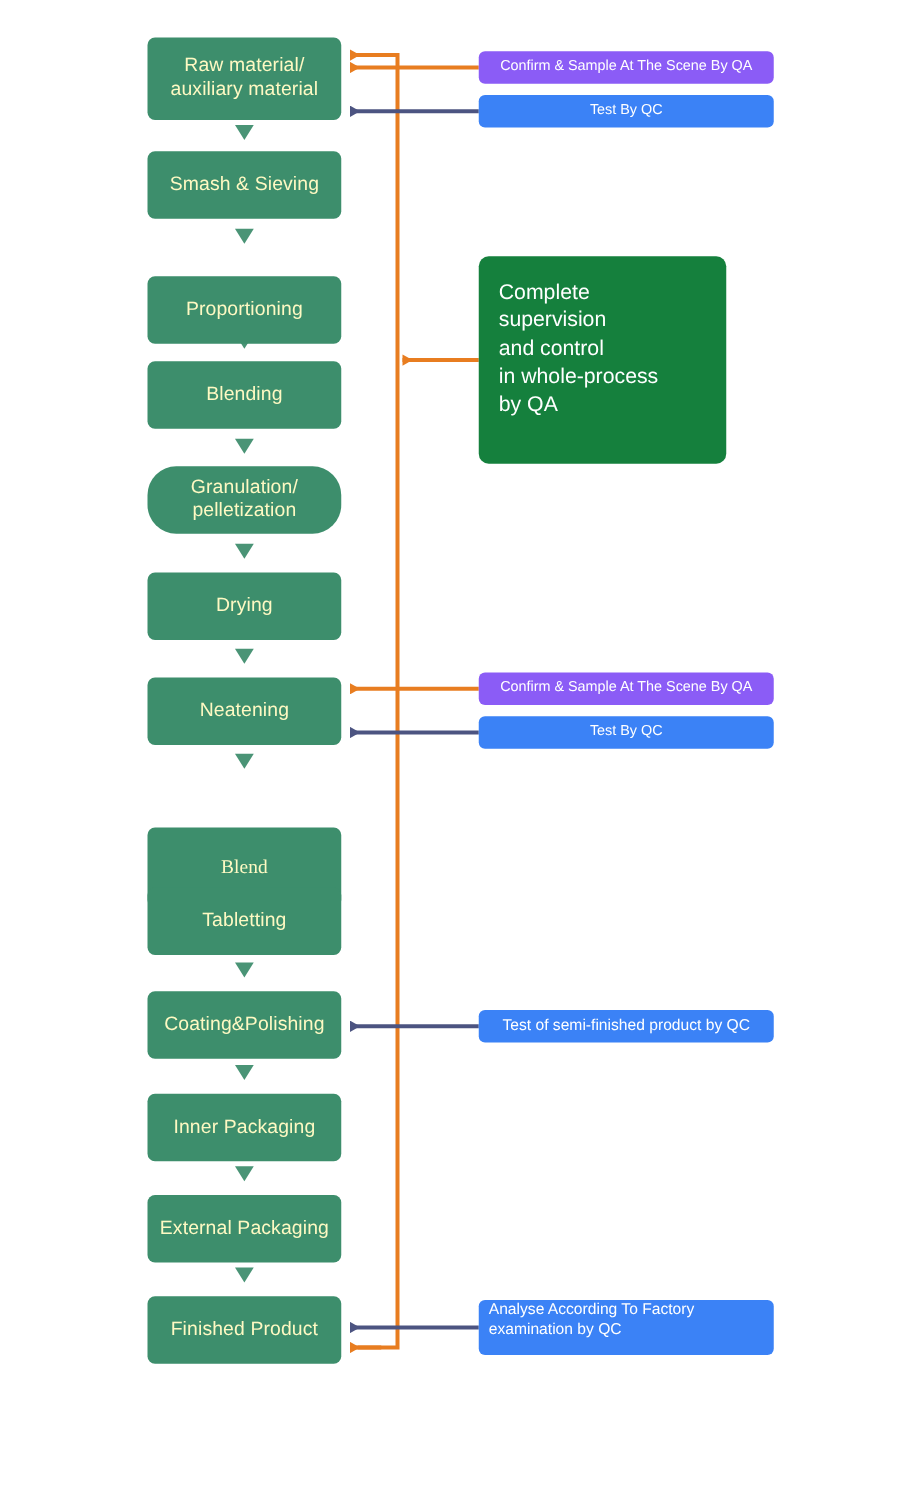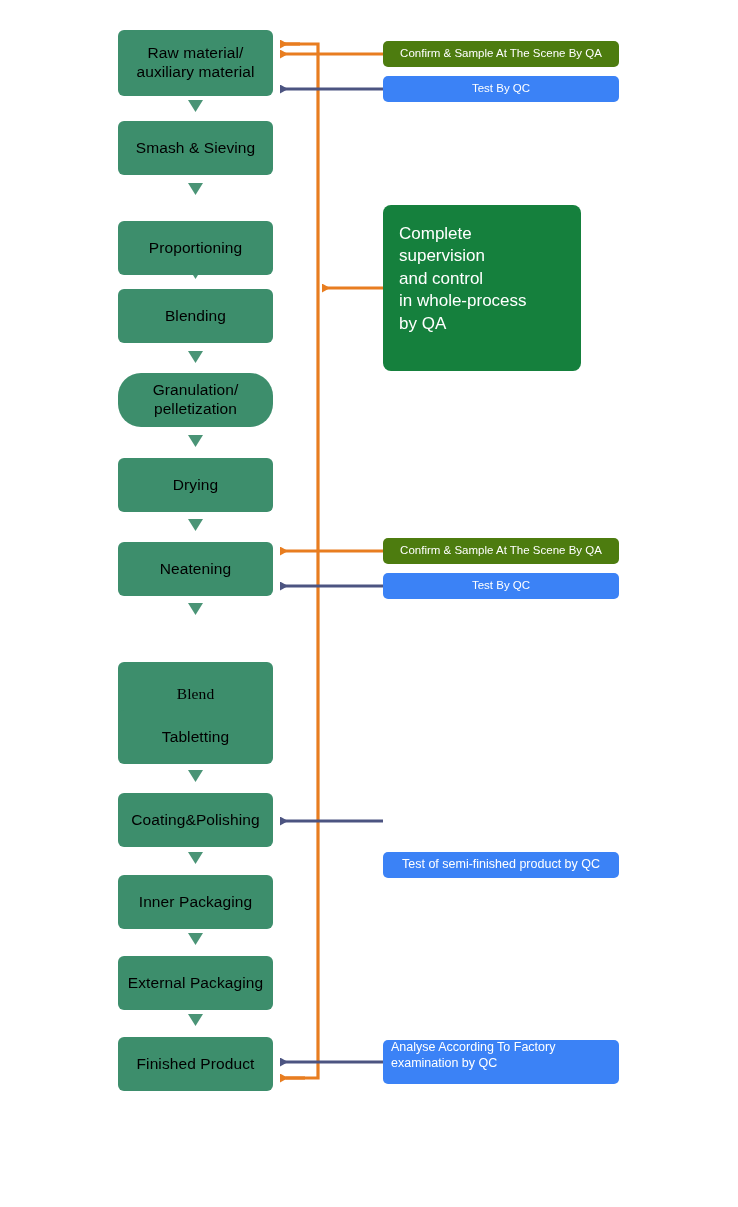--- a/index.html
+++ b/index.html
@@ -28,41 +28,41 @@
     height: 1207px;
     pointer-events: none;
   }
   
   .pbox {
     position: absolute;
     left: 118px;
     width: 155px;
     background: #3d8e6c;
     border-radius: 6px;
-    color: #000000;
+    color: #fef9c3;
     display: flex;
     align-items: center;
     justify-content: center;
     text-align: center;
     font-size: 15.5px;
     line-height: 1.22;
     letter-spacing: 0.1px;
     box-sizing: border-box;
     padding: 2px 4px;
   }
   
   .note {
     position: absolute;
     border-radius: 5px;
     color: #ffffff;
     box-sizing: border-box;
     display: flex;
     align-items: center;
   }
-  .note.orange { background: #4d7c0f; }
+  .note.orange { background: #8b5cf6; }
   .note.navy   { background: #3b82f6; }
   .note-center {
     justify-content: center;
     text-align: center;
   }
   .note-left {
     justify-content: flex-start;
     text-align: left;
   }
   .note-sm {
@@ -192,21 +192,21 @@
       </div>
       <div class="note navy note-center note-sm" style="left: 383px; top: 76px; width: 236px; height: 26px; padding: 0px 4px;">
         <span style="white-space: pre-line; width: 100%;">Test By QC</span>
       </div>
       <div class="note orange note-center note-sm" style="left: 383px; top: 538px; width: 236px; height: 26px; padding: 0px 4px;">
         <span style="white-space: pre-line; width: 100%;">Confirm &amp; Sample At The Scene By QA</span>
       </div>
       <div class="note navy note-center note-sm" style="left: 383px; top: 573px; width: 236px; height: 26px; padding: 0px 4px;">
         <span style="white-space: pre-line; width: 100%;">Test By QC</span>
       </div>
-      <div class="note navy note-center note-md" style="left: 383px; top: 808px; width: 236px; height: 26px; padding: 0px 0; margin-top: 44px;">
+      <div class="note navy note-center note-md" style="left: 383px; top: 808px; width: 236px; height: 26px; padding: 0px 0;">
         <span style="white-space: pre-line; width: 100%;">Test of semi-finished product by QC</span>
       </div>
       <div class="note navy note-left note-md" style="left: 383px; top: 1040px; width: 236px; height: 44px; padding: 0px 6px 12px 8px;">
         <span style="white-space: pre-line; width: 100%;">Analyse According To Factory
 examination by QC</span>
       </div>
     </div>
 
   <div class="qa-block">Complete
 supervision

